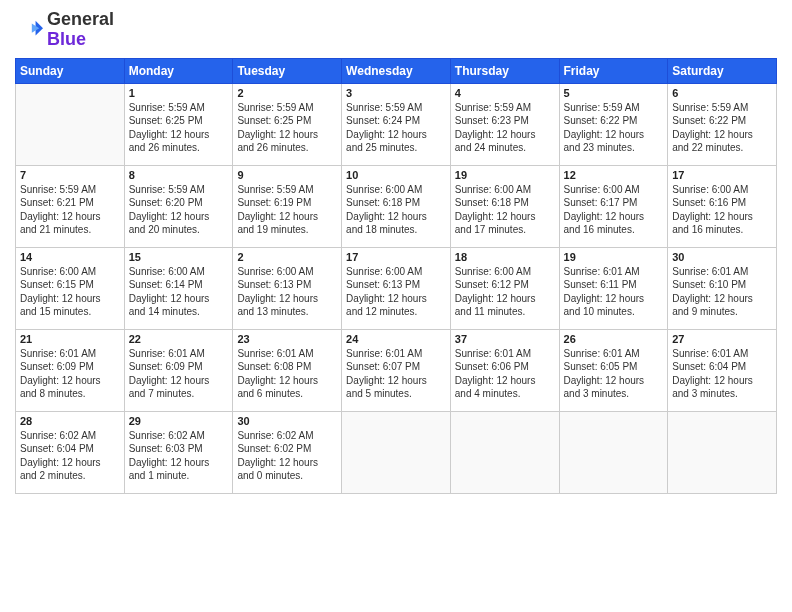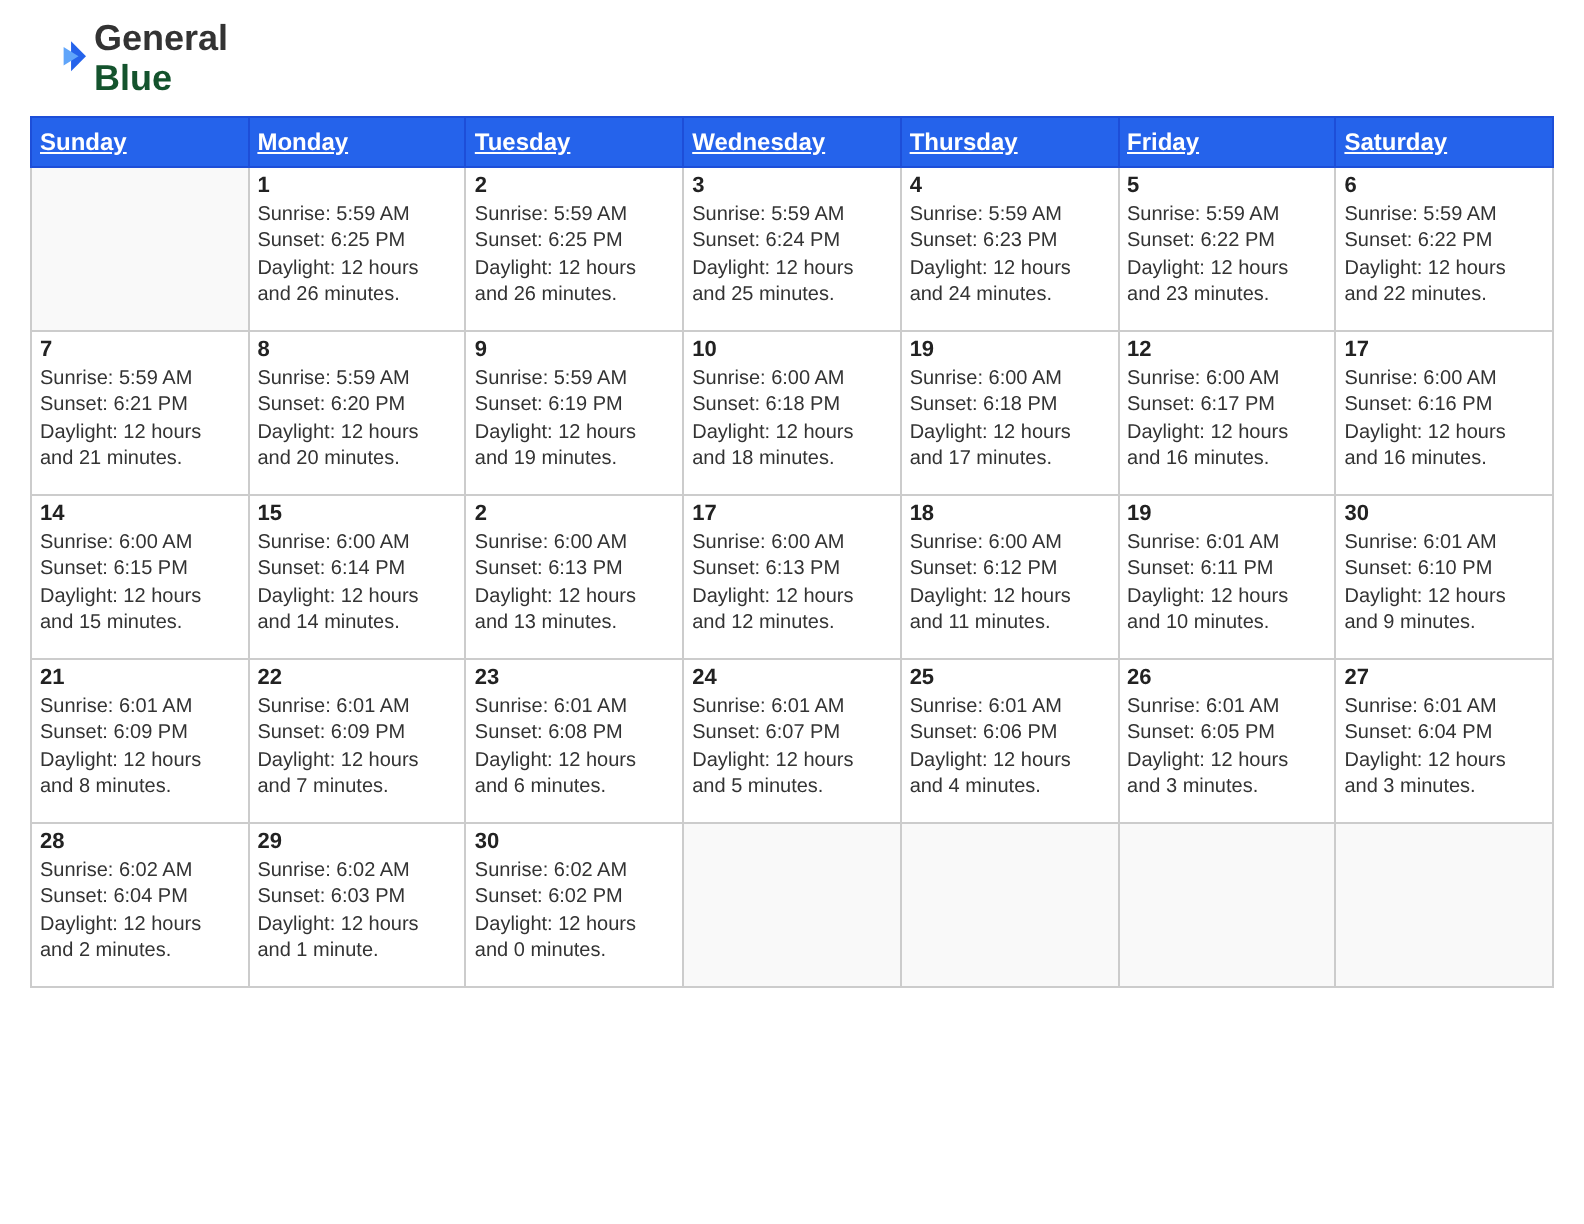--- a/index.html
+++ b/index.html
@@ -25,21 +25,21 @@
       display: flex;
       align-items: center;
       gap: 4px;
     }
     .logo-text {
       font-size: 18px;
       font-weight: bold;
       color: #333;
       line-height: 1.1;
     }
-    .logo-text .blue { color: #14532d; }
+    .logo-text .blue { color: #6d28d9; }
     .logo-icon {
       width: 28px;
       height: 28px;
     }
     .title-block {
       text-align: right;
     }
     .month-title {
       font-size: 30px;
       font-weight: bold;
@@ -57,21 +57,20 @@
       table-layout: fixed;
     }
     .calendar th {
       background: #2563eb;
       color: #fff;
       font-size: 12px;
       font-weight: bold;
       padding: 5px 4px;
       text-align: left;
       border: 1px solid #1d4ed8;
-      text-decoration: underline;
     }
     .calendar td {
       border: 1px solid #ccc;
       vertical-align: top;
       padding: 3px 4px;
       height: 82px;
       font-size: 9.5px;
       color: #333;
     }
     .day-num {
@@ -294,21 +293,21 @@
 and 6 minutes.</div>
           </td>
           <td>
             <span class="day-num">24</span>
             <div class="day-info" style="white-space: pre-line;">Sunrise: 6:01 AM
 Sunset: 6:07 PM
 Daylight: 12 hours
 and 5 minutes.</div>
           </td>
           <td>
-            <span class="day-num">25</span>
+            <span class="day-num">37</span>
             <div class="day-info" style="white-space: pre-line;">Sunrise: 6:01 AM
 Sunset: 6:06 PM
 Daylight: 12 hours
 and 4 minutes.</div>
           </td>
           <td>
             <span class="day-num">26</span>
             <div class="day-info" style="white-space: pre-line;">Sunrise: 6:01 AM
 Sunset: 6:05 PM
 Daylight: 12 hours

